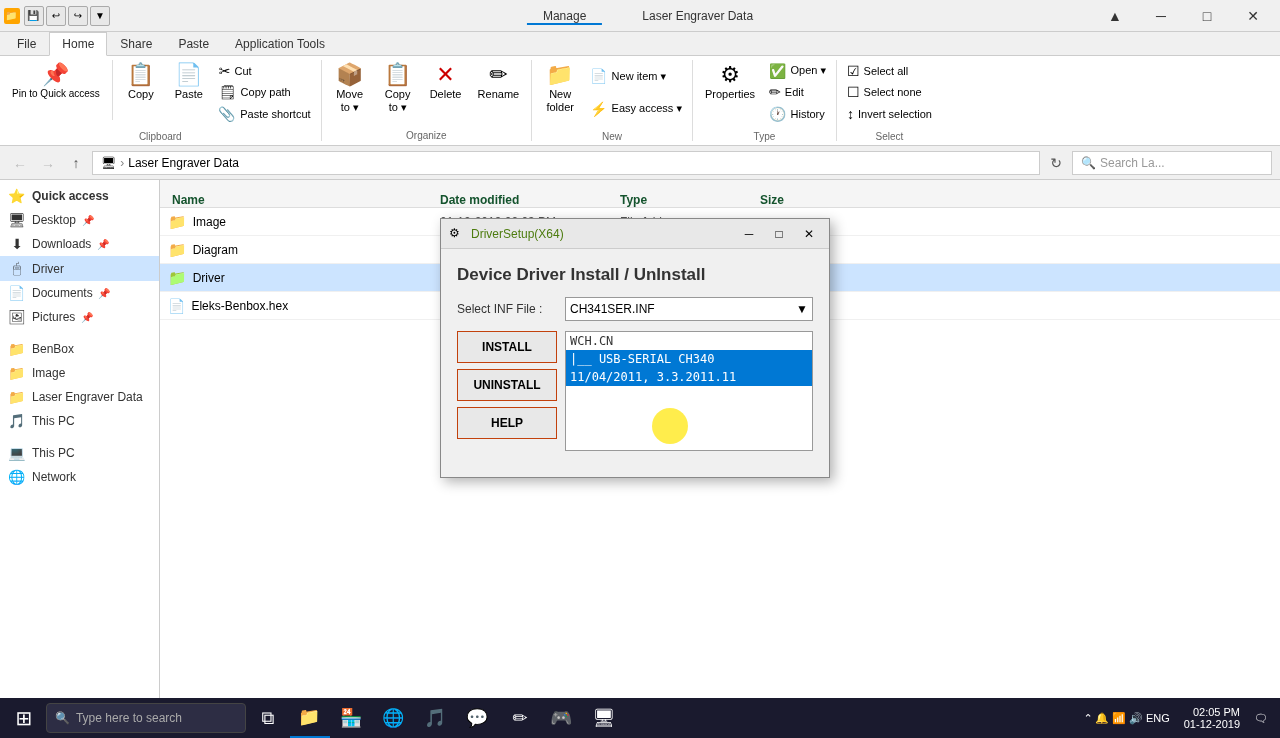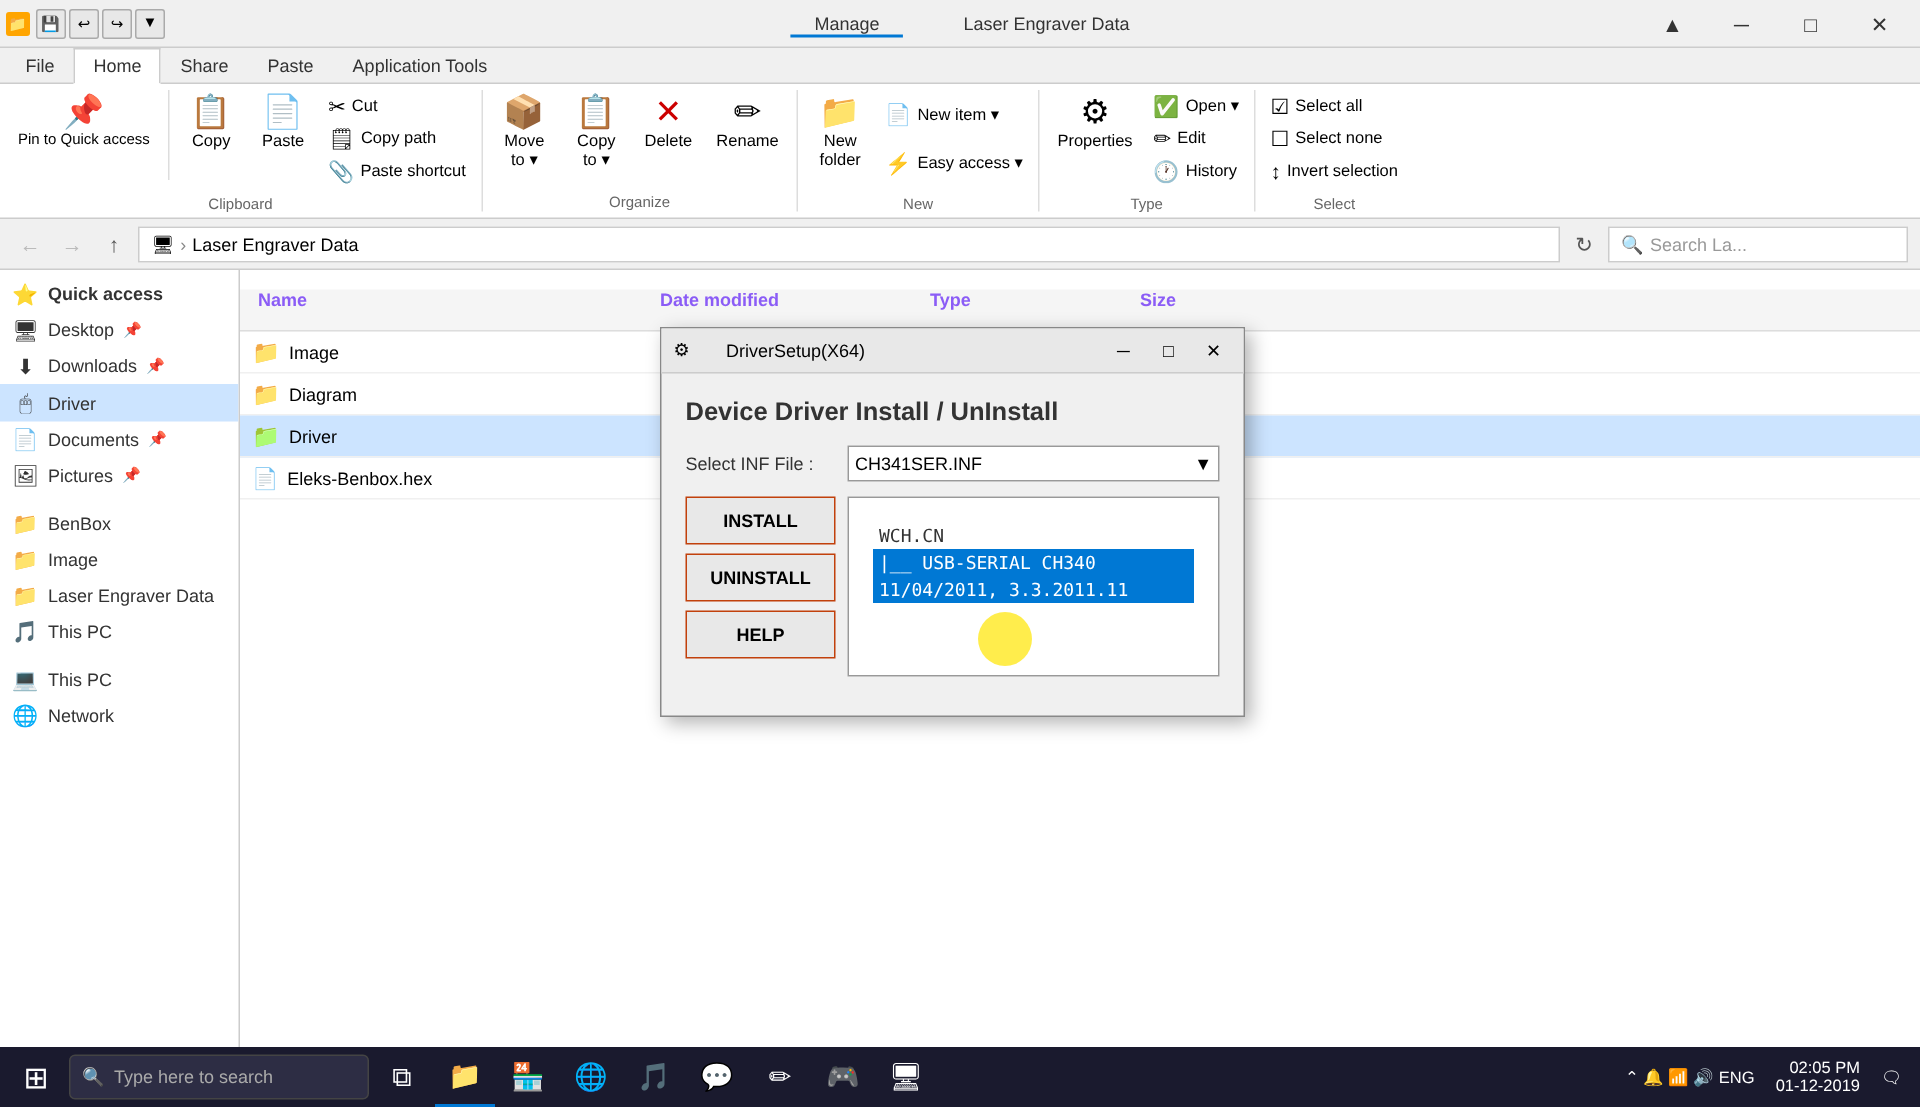--- a/index.html
+++ b/index.html
@@ -214,28 +214,27 @@
     .pin-icon { font-size: 10px; color: #0078d4; }
 
     
     .file-list {
       flex: 1;
       background: white;
       overflow-y: auto;
     }
     .file-list-header {
       display: flex;
-      align-items: flex-start;
+      align-items: flex-end;
       height: 28px;
       border-bottom: 1px solid #ddd;
       background: #f5f5f5;
       font-size: 12px;
       font-weight: 600;
-      color: #8b5cf6;
-      margin-top: 13px;
+      color: #14532d;
     }
     .file-col-name { width: 280px; padding-left: 12px; }
     .file-col-date { width: 180px; }
     .file-col-type { width: 140px; }
     .file-col-size { width: 100px; }
     .file-row {
       display: flex;
       align-items: center;
       height: 28px;
       border-bottom: 1px solid #f0f0f0;
@@ -347,22 +346,21 @@
       padding: 0 8px;
       gap: 6px;
     }
     .dialog-title-icon {
       width: 16px; height: 16px;
       font-size: 12px;
     }
     .dialog-title-text {
       flex: 1;
       font-size: 12px;
-      color: #000000;
-      margin-left: 13px;
+      color: #4d7c0f;
     }
     .dialog-ctrl {
       width: 24px; height: 20px;
       display: flex; align-items: center; justify-content: center;
       cursor: pointer;
       border-radius: 2px;
       font-size: 12px;
     }
     .dialog-body {
       padding: 16px;
@@ -396,21 +394,21 @@
       justify-content: space-between;
       cursor: pointer;
     }
     .dialog-tree {
       width: 100%;
       height: 120px;
       border: 1px solid #999;
       background: white;
       margin-bottom: 10px;
       overflow: hidden;
-      padding: 16px;
+      padding: 0;
       font-size: 12px;
       font-family: monospace;
     }
     .tree-item {
       padding: 2px 4px;
       cursor: pointer;
       color: #333;
     }
     .tree-item.selected {
       background: #0078d4;

